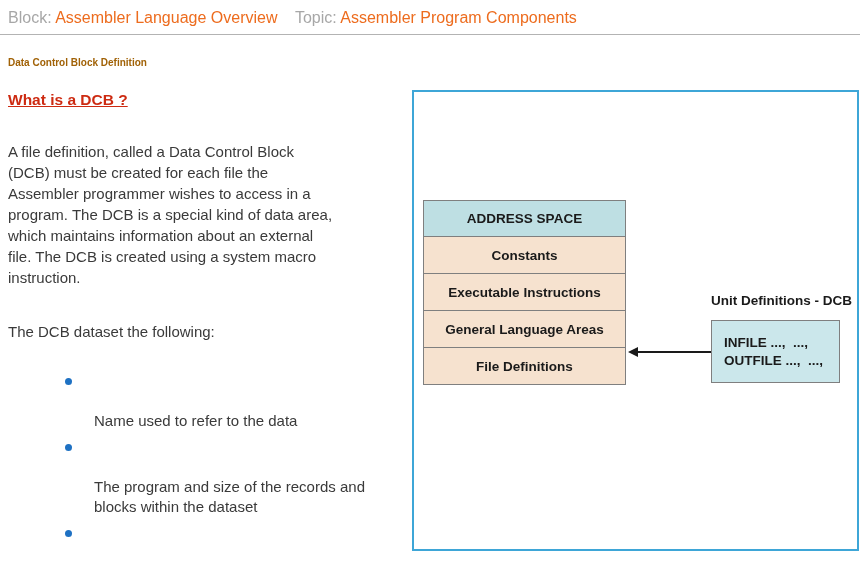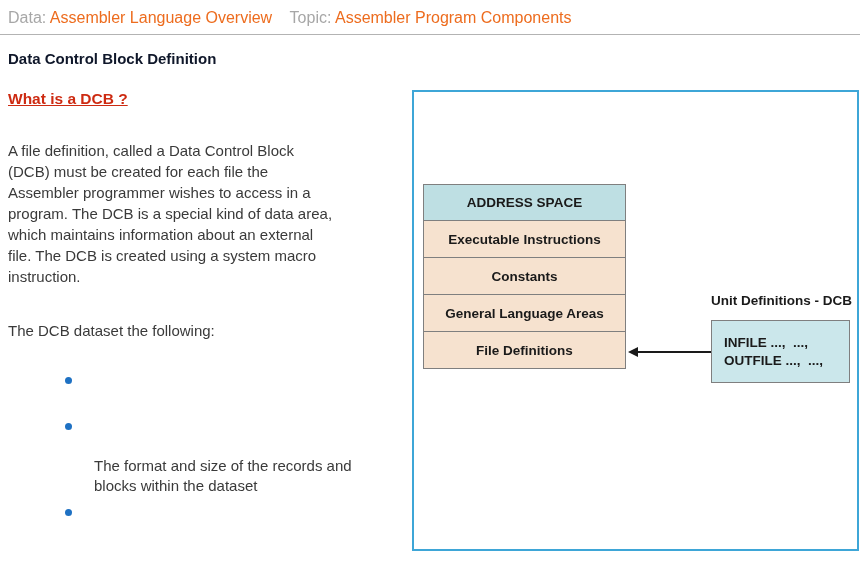--- a/index.html
+++ b/index.html
@@ -37,23 +37,24 @@
   }
 
   
   .left-col {
     position: absolute;
     left: 8px;
     top: 50px;
     width: 404px;
   }
   .title {
-    font-size: 15px;
-    font-weight: bold;
-    color: #0f172a;
+    font-size: 10px;
+    font-weight: bold;
+    color: #a16207;
+    margin-top: 7px;
   }
   .question {
     font-size: 15.5px;
     font-weight: bold;
     color: #cd2a11;
     margin-top: 23px;
     text-decoration: underline;
   }
   .para {
     margin-top: 32px;
@@ -96,21 +97,21 @@
     left: 412px;
     top: 90px;
     width: 447px;
     height: 461px;
     border: 2px solid #3ea6d7;
     background: #ffffff;
   }
   .memtable {
     position: absolute;
     left: 9px;
-    top: 92px;
+    top: 108px;
     width: 203px;
     text-align: right;
   }
   .cell {
     height: 37px;
     border: 1px solid #7f7f7f;
     background: #f6e2cf;
     display: flex;
     align-items: center;
     justify-content: center;
@@ -127,21 +128,21 @@
     right: 5px;
     font-size: 13.5px;
     font-weight: bold;
     color: #1a1a1a;
     white-space: nowrap;
   }
   .dcb-box {
     position: absolute;
     left: 297px;
     top: 228px;
-    width: 139px;
+    width: 129px;
     height: 63px;
     background: #cbe7eb;
     border: 1px solid #7f7f7f;
     display: flex;
     align-items: center;
     padding-left: 12px;
     font-size: 13.5px;
     font-weight: bold;
     line-height: 18px;
     color: #1a1a1a;
@@ -172,59 +173,60 @@
     border-bottom: 5px solid transparent;
     border-right: 10px solid #1a1a1a;
   }
 </style>
 </head>
 <body>
 
 <div class="page">
 
   <div class="header">
-    <span class="hlabel">Data:</span>
+    <span class="hlabel">Block:</span>
     <span class="hvalue">Assembler Language Overview</span>
     <span class="hlabel topic-gap">Topic:</span>
     <span class="hvalue">Assembler Program Components</span>
   </div>
   <div class="rule"></div>
 
   <div class="left-col">
     <div class="title">Data Control Block Definition</div>
     <div class="question">What is a DCB ?</div>
     <div class="para">A file definition, called a Data Control Block
 (DCB) must be created for each file the
 Assembler programmer wishes to access in a
 program. The DCB is a special kind of data area,
 which maintains information about an external
 file. The DCB is created using a system macro
 instruction.</div>
     <div class="list-intro">The DCB dataset the following:</div>
     <ul class="bullet-list">
       <li>
         <span class="dot"></span>
+        <span>Name used to refer to the data</span>
       </li>
       <li>
         <span class="dot"></span>
-        <span>The format and size of the records and
+        <span>The program and size of the records and
 blocks within the dataset</span>
       </li>
       <li>
         <span class="dot"></span>
         
       </li>
     </ul>
   </div>
 
   <div class="panel">
     <div class="memtable">
       <div class="cell head">ADDRESS SPACE</div>
+      <div class="cell">Constants</div>
       <div class="cell">Executable Instructions</div>
-      <div class="cell">Constants</div>
       <div class="cell">General Language Areas</div>
       <div class="cell">File Definitions</div>
     </div>
 
     <div class="dcb-label">Unit Definitions - DCB</div>
 
     <div class="dcb-box">INFILE ...,  ...,
 OUTFILE ...,  ...,</div>
 
     <div class="arrow">

